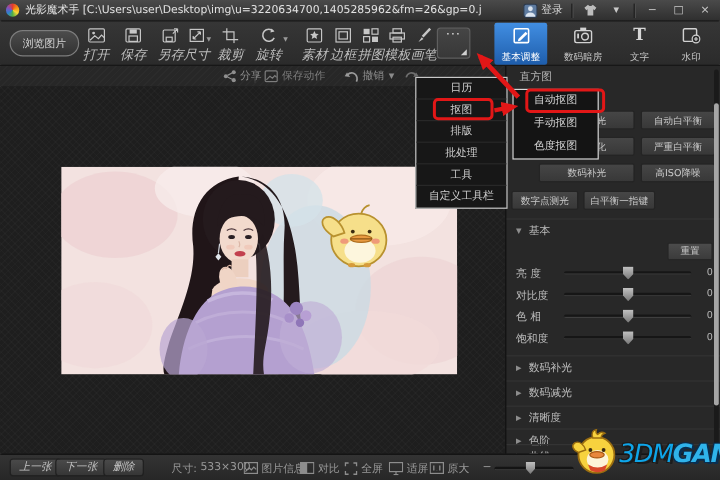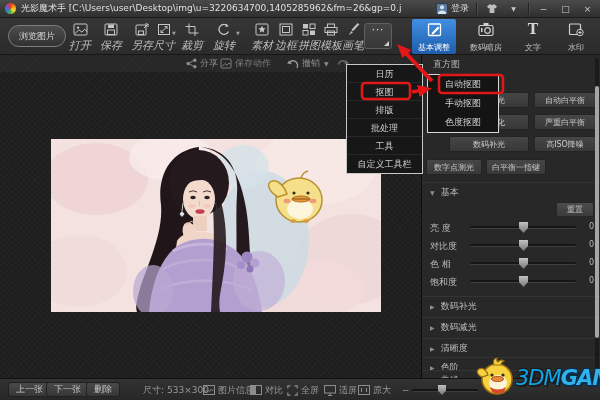--- a/index.html
+++ b/index.html
@@ -77,21 +77,21 @@
           clip-path:polygon(0 0,100% 0,100% 55%,50% 100%,0 55%);}
   .sval{position:absolute;right:0;top:2px;font-size:8px;color:#b9b9b9;}
   .pscroll{position:absolute;right:1px;top:3px;width:4px;height:316px;background:#1a1a1a;border-radius:2px;}
   .pscroll .pth{position:absolute;left:0;top:28px;width:4px;height:252px;background:#a6a6a6;border-radius:2px;}
 
   
   .statusbar{position:absolute;left:0;top:378px;right:0;height:22px;z-index:4;
              background:linear-gradient(#333,#272727);border-top:1px solid #121212;}
   .sbtn{position:absolute;top:3px;height:15px;border-radius:3px;border:1px solid #202020;
         background:linear-gradient(#4a4a4a,#363636);color:#c4c4c4;font-size:9px;
-        display:flex;align-items:center;justify-content:center;padding:0 7px;}
+        display:flex;align-items:center;justify-content:center;padding:0 7px;font-style:italic;}
   .sitem{position:absolute;top:5px;height:12px;display:flex;align-items:center;gap:3px;
          font-size:9px;color:#999;}
   .ztrack{position:absolute;left:412px;top:10px;width:66px;height:3px;background:#141414;
           border-bottom:1px solid #3d3d3d;border-radius:2px;}
   .zthumb{position:absolute;left:26px;top:-4px;width:8px;height:10px;
           background:linear-gradient(#c0c0c0,#787878);
           clip-path:polygon(0 0,100% 0,100% 55%,50% 100%,0 55%);}
 
   
   .menu{position:absolute;left:346px;top:64px;width:77px;background:#171717;

